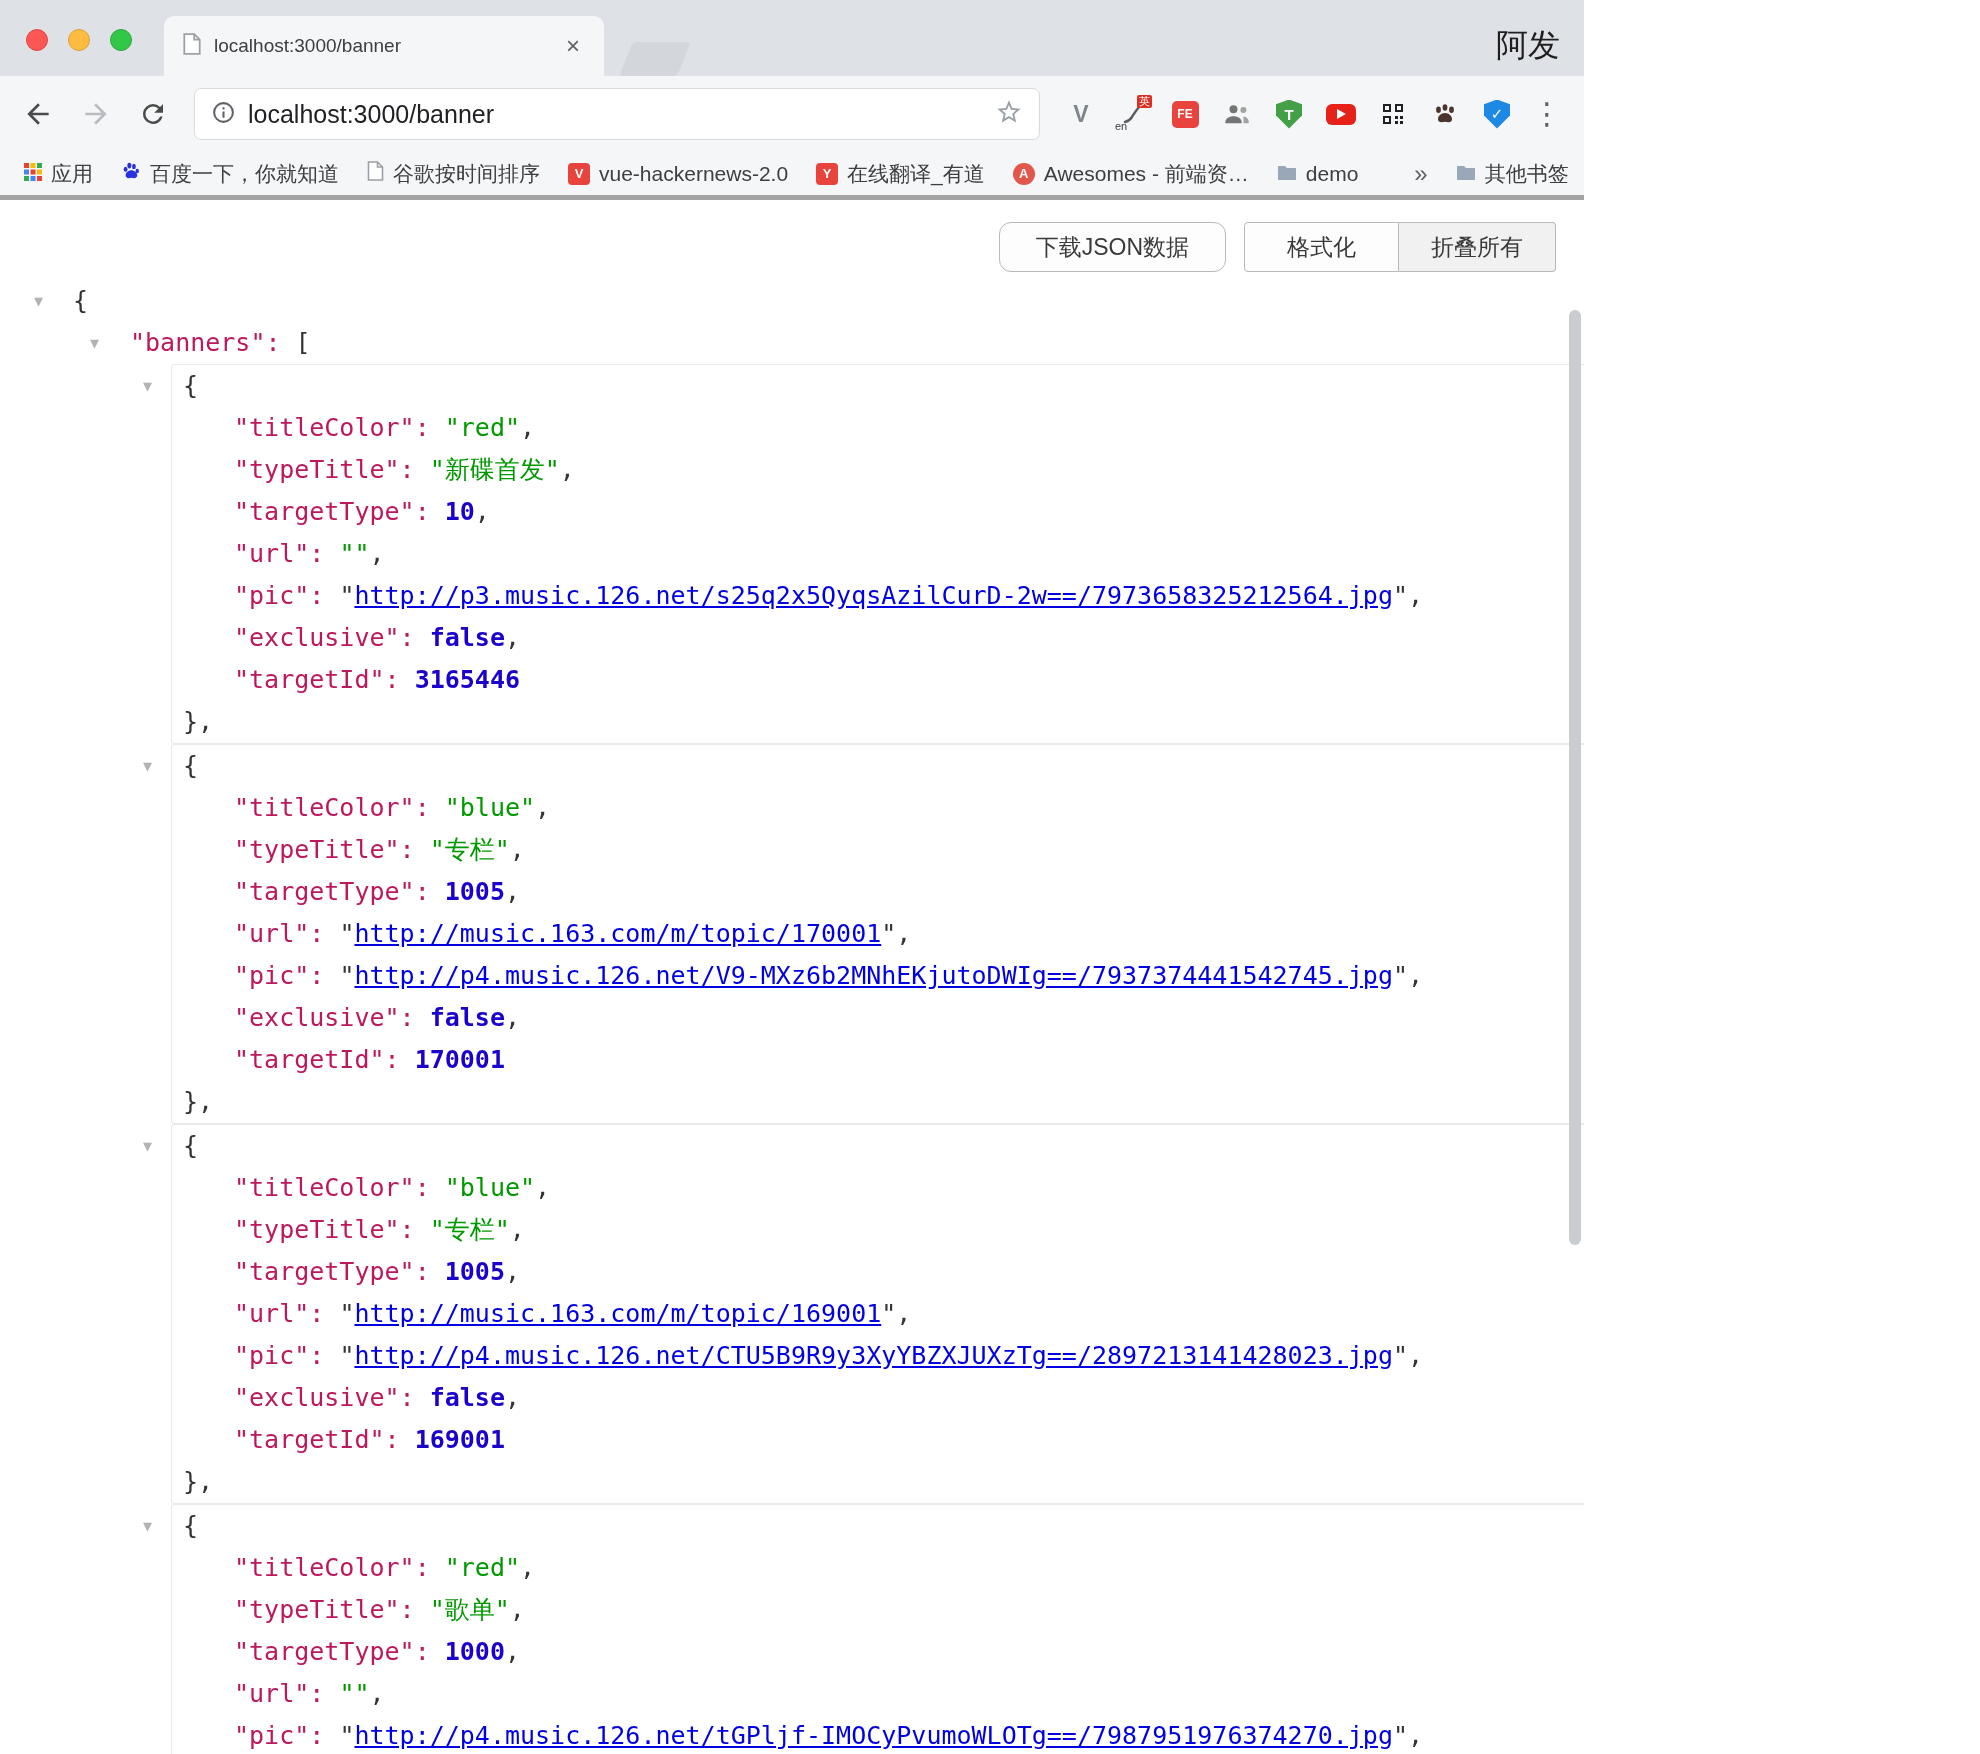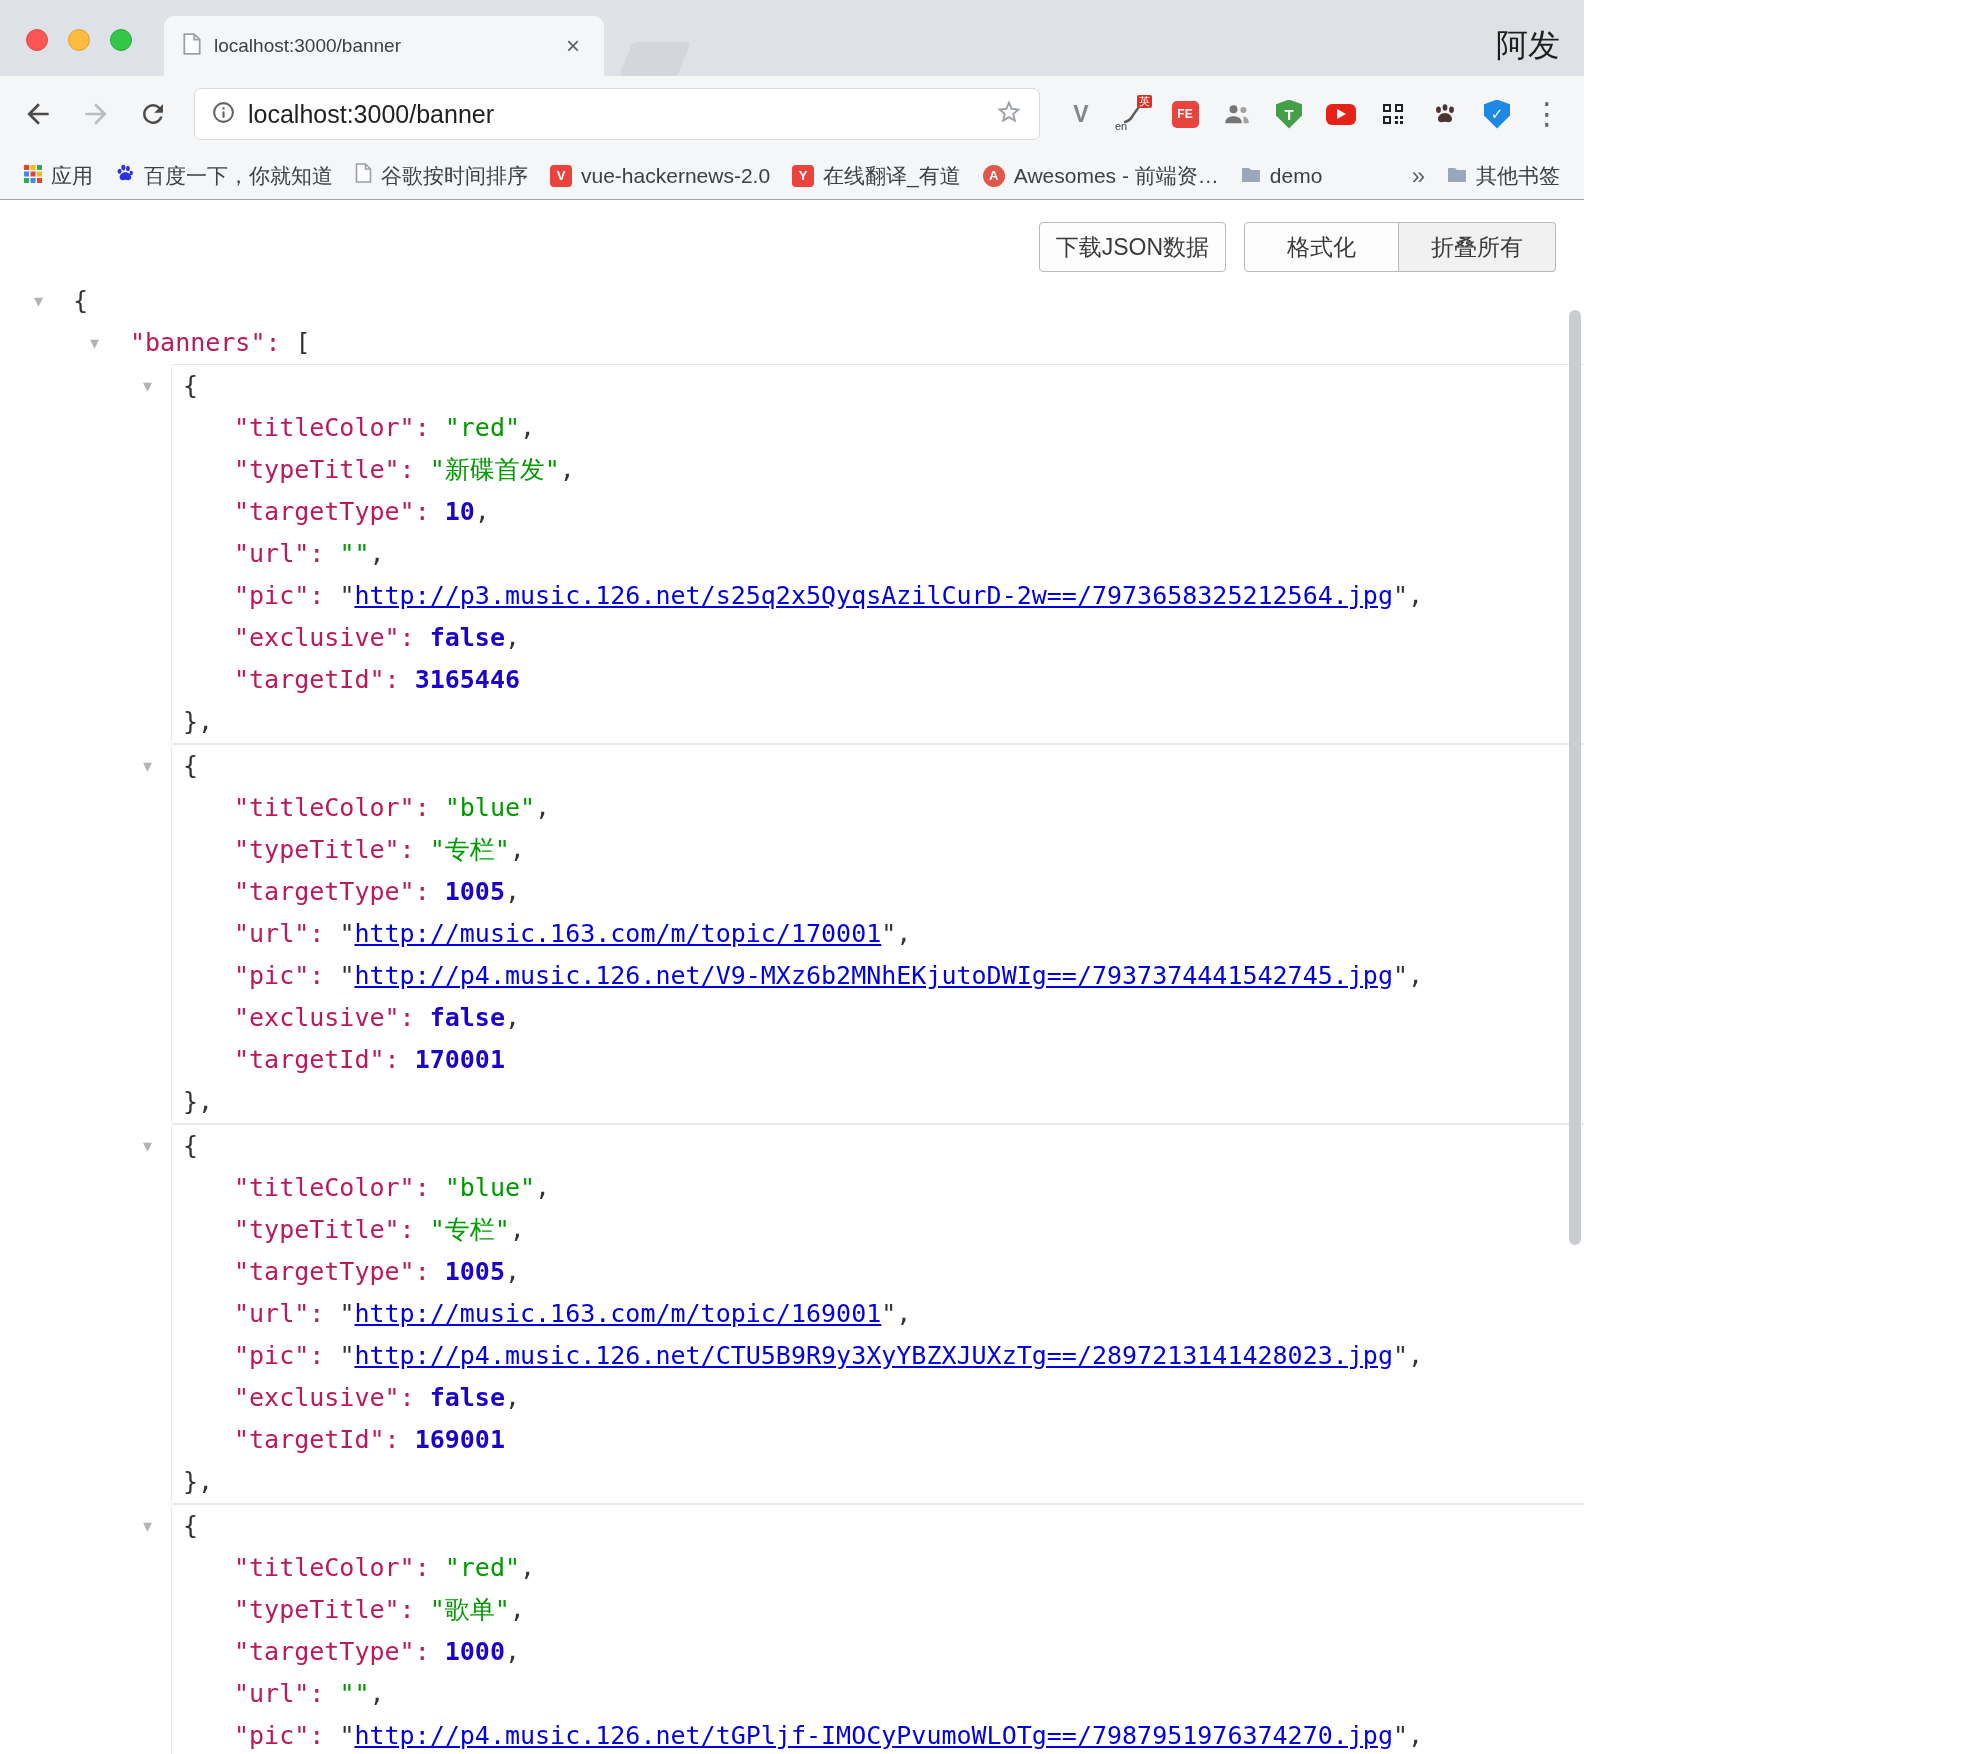--- a/index.html
+++ b/index.html
@@ -40,36 +40,36 @@
   .shield.blue{background:#1e88e5;}
   .yt{width:30px;height:21px;border-radius:6px;background:#e62117;position:relative;}
   .yt::after{content:'';position:absolute;left:11px;top:5px;border-left:9px solid #fff;
              border-top:5.5px solid transparent;border-bottom:5.5px solid transparent;}
   .badge-ying{position:absolute;right:-4px;top:-4px;background:#d93025;color:#fff;font-size:11px;
               line-height:1;padding:1px 2px;border-radius:2px;}
   .badge-en{position:absolute;left:-3px;bottom:-3px;color:#3c4043;font-size:11px;line-height:1;}
   .menu-dots{font-size:30px;color:#5f6368;margin-left:20px;line-height:1;}
 
   
-  .bookmarks{height:48px;background:#f5f6f7;border-bottom:1px solid #a3a3a3;display:flex;
-             align-items:center;padding:0 24px;box-sizing:border-box;gap:22px;}
+  .bookmarks{height:48px;background:#f5f6f7;border-bottom:5px solid #a3a3a3;display:flex;
+             align-items:center;padding:0 24px;box-sizing:border-box;gap:28px;}
   .bm{display:flex;align-items:center;gap:9px;font-size:21px;color:#3c4043;white-space:nowrap;}
   .bm-sq{width:22px;height:22px;border-radius:4px;color:#fff;font-weight:bold;font-size:13px;
          display:flex;align-items:center;justify-content:center;}
   .bm-red{background:#e8433d;}
   .bm-circle{width:22px;height:22px;border-radius:50%;background:#e2574c;color:#fff;font-weight:bold;
              font-size:13px;display:flex;align-items:center;justify-content:center;}
   .bm-spacer{flex:1;}
   .chev{font-size:24px;color:#5f6368;}
 
   
   .content{position:relative;height:1554px;background:#fff;overflow:hidden;}
   .actions{position:absolute;top:22px;right:28px;display:flex;gap:18px;}
-  .btn{height:50px;padding:0 16px;font-size:23px;color:#3a3a3a;background:#fdfdfd;
-       border:1px solid #b9b9b9;border-radius:4px;display:flex;align-items:center;cursor:pointer;
+  .btn{height:50px;padding:0 36px;font-size:23px;color:#3a3a3a;background:#fdfdfd;
+       border:1px solid #b9b9b9;border-radius:12px;display:flex;align-items:center;cursor:pointer;
        font-family:"Liberation Sans","DejaVu Sans",sans-serif;}
   .seg{display:flex;}
   .seg .btn{border-radius:0;}
   .seg .btn:first-child{border-radius:4px 0 0 4px;padding:0 42px;}
   .seg .btn:last-child{border-radius:0 4px 4px 0;border-left:none;background:#f1f1f1;padding:0 32px;}
 
   
   .tree{padding-top:80px;font-family:"DejaVu Sans Mono","Liberation Mono",monospace;
         font-size:25px;color:#333;}
   .ln{line-height:42px;position:relative;white-space:nowrap;}

